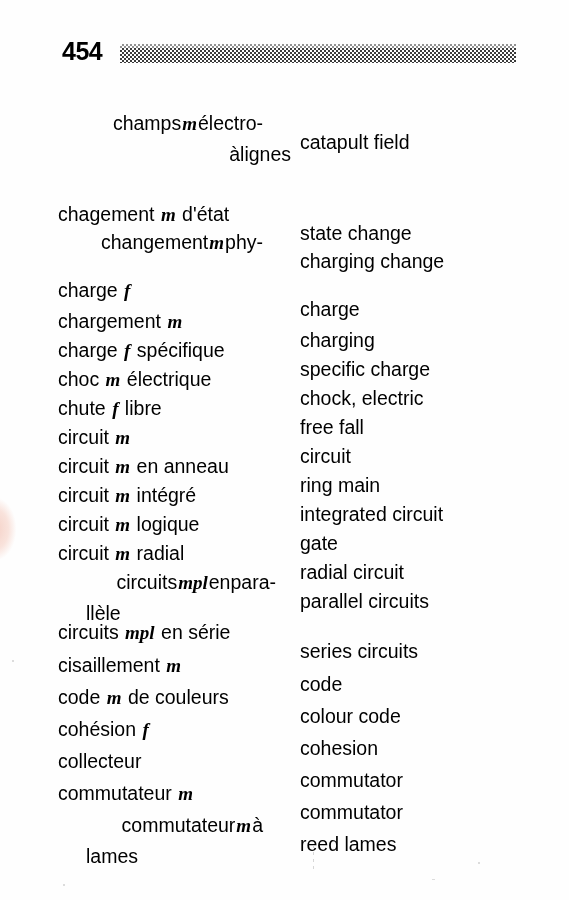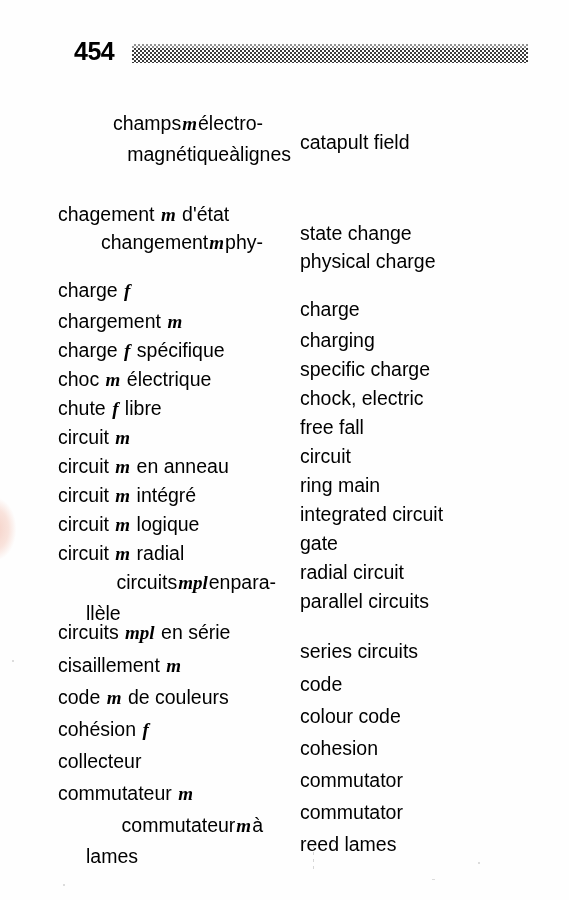--- a/index.html
+++ b/index.html
@@ -20,21 +20,21 @@
 
   .page {
     position: absolute;
     inset: 0;
     background: #fefefe;
   }
 
   
   .running-head {
     position: absolute;
-    left: 16px;
+    left: 4px;
     top: 36px;
     width: 463px;
     height: 34px;
   }
   .folio {
     position: absolute;
     left: 58px;
     top: 0px;
     font-size: 25px;
     font-weight: bold;
@@ -158,40 +158,39 @@
 
   <div class="entries" id="entries">
       <div class="entry" style="top: 108px;">
         <div class="fr">
           <span class="just narrow">
             <span>champs</span>
             <span><span class="g">m</span></span>
             <span>électro-</span>
           </span>
           <span class="just narrow" style="margin-left:28px;">
-            <span>magnétique</span>
             <span>à</span>
             <span>lignes</span>
           </span>
         </div>
         <div class="en">catapult field</div>
       </div>
       <div class="entry" style="top: 199px;">
         <div class="fr"><span>chagement <span class="g">m</span> d'état</span></div>
         <div class="en">state change</div>
       </div>
       <div class="entry" style="top: 227px;">
         <div class="fr">
           <span class="just narrow">
             <span>changement</span>
             <span><span class="g">m</span></span>
             <span>phy-</span>
           </span>
         </div>
-        <div class="en">physical charge</div>
+        <div class="en">charging change</div>
       </div>
       <div class="entry" style="top: 275px;">
         <div class="fr"><span>charge <span class="g">f</span></span></div>
         <div class="en">charge</div>
       </div>
       <div class="entry" style="top: 306px;">
         <div class="fr"><span>chargement <span class="g">m</span></span></div>
         <div class="en">charging</div>
       </div>
       <div class="entry" style="top: 335px;">

